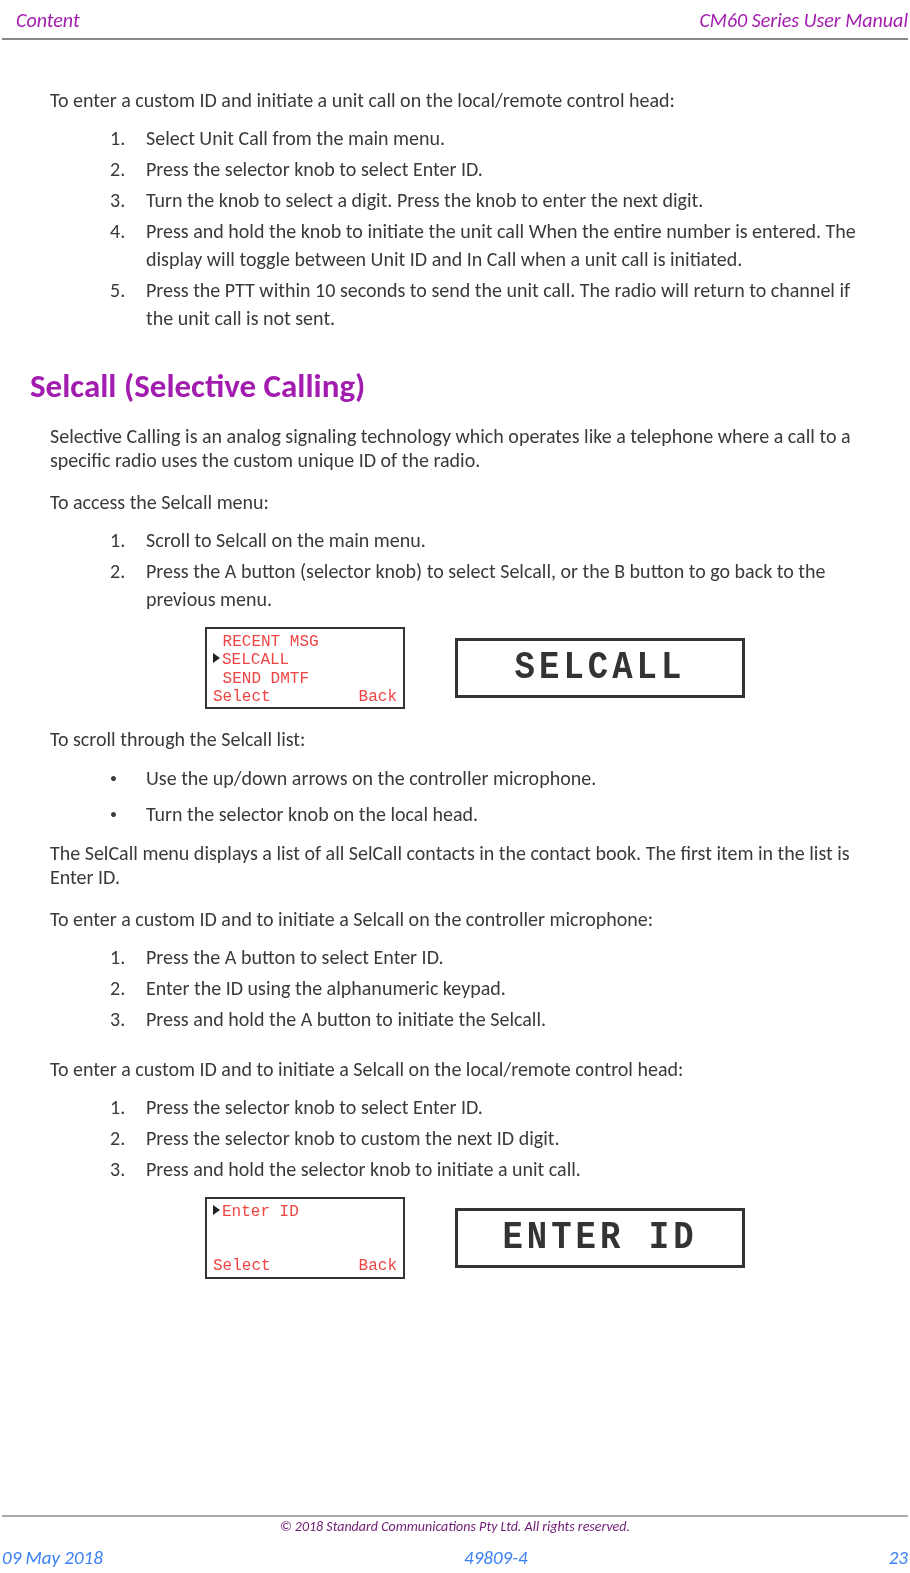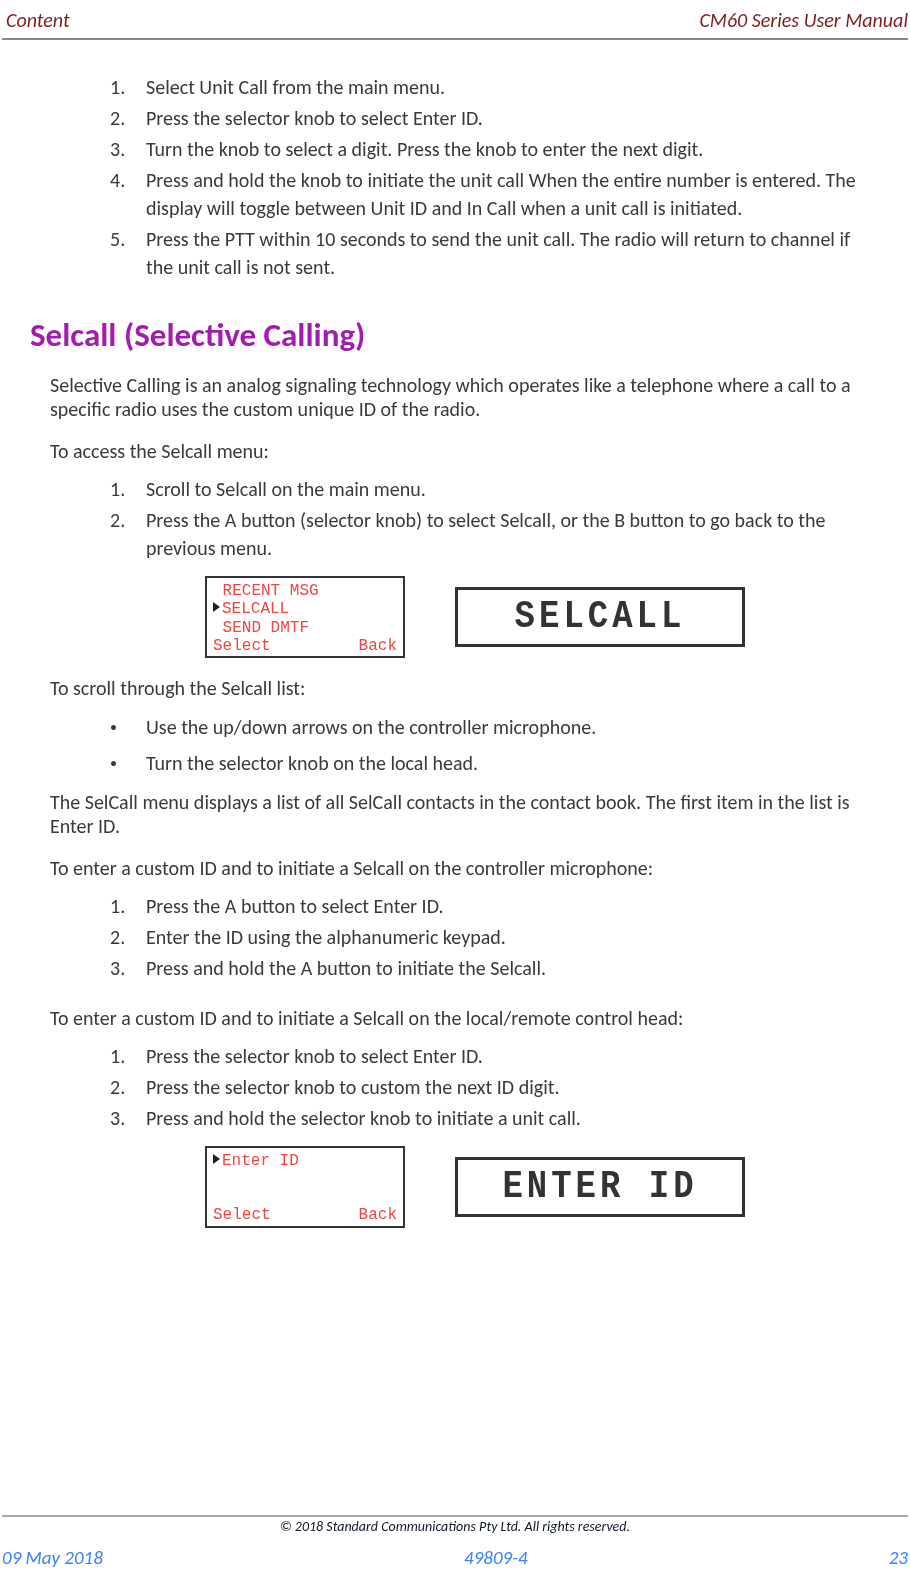--- a/index.html
+++ b/index.html
@@ -1,50 +1,51 @@
 <!DOCTYPE html>
 <html><head>
 <meta charset="utf-8">
 <style>
   * { box-sizing: border-box; margin: 0; padding: 0; }
   html, body { width: 910px; height: 1573px; background: #fff; font-family: Calibri, 'Segoe UI', Arial, sans-serif; color: #3a3a3a; }
   .page { width: 910px; height: 1573px; position: relative; padding: 0; }
-  .header { display: flex; justify-content: space-between; padding: 8px 2px 0 6px; font-style: italic; color: #7f1d1d; font-size: 20px; font-weight: 500; }
+  .header { display: flex; justify-content: space-between; padding: 8px 2px 0 16px; font-style: italic; color: #a21caf; font-size: 20px; font-weight: 500; }
   .header-rule { border: none; border-top: 2px solid #888; margin: 6px 2px 0 2px; }
   .content { padding: 30px 50px 0 50px; }
   .intro { font-size: 20px; margin: 18px 0 12px 0; }
   ol.numlist { list-style: none; padding: 0; margin: 0 0 0 60px; }
   ol.numlist li { display: flex; font-size: 20px; line-height: 1.4; margin: 3px 0; }
   ol.numlist li .num { width: 36px; flex-shrink: 0; }
   ul.bullist { list-style: none; padding: 0; margin: 0 0 0 60px; }
   ul.bullist li { display: flex; font-size: 20px; line-height: 1.5; margin: 6px 0; }
   ul.bullist li .bul { width: 36px; flex-shrink: 0; font-size: 14px; padding-top: 5px; }
   h2.section { font-size: 33px; font-weight: 700; color: #a21caf; margin: 34px 0 18px -20px; }
   .screens { display: flex; gap: 50px; margin: 14px 0 14px 155px; align-items: center; }
   .lcd-box { border: 2px solid #333; width: 200px; height: 82px; font-family: 'Courier New', monospace; font-size: 16px; line-height: 1.15; padding: 4px 6px 2px 6px; display: flex; flex-direction: column; justify-content: space-between; color: #ef4444; }
   .lcd-box .row { white-space: pre; }
   .lcd-box .caret { display: inline-block; width: 0; height: 0; border-top: 5px solid transparent; border-bottom: 5px solid transparent; border-left: 7px solid #222; margin-right: 2px; vertical-align: 1px; }
   .lcd-box .botrow { display: flex; justify-content: space-between; }
   .seg-box { border: 3px solid #333; width: 290px; height: 60px; display: flex; align-items: center; justify-content: center; font-family: 'Courier New', monospace; font-size: 34px; letter-spacing: 4px; color: #333; font-weight: 700; position: relative; }
   .seg-text { font-stretch: expanded; transform: scaleY(1.15); }
   .footer-rule { border: none; border-top: 2px solid #aaa; position: absolute; bottom: 56px; left: 2px; right: 2px; }
-  .copyright { position: absolute; bottom: 38px; width: 100%; text-align: center; font-style: italic; color: #0f172a; font-size: 14px; }
+  .copyright { position: absolute; bottom: 38px; width: 100%; text-align: center; font-style: italic; color: #701a75; font-size: 14px; }
   .footer { position: absolute; bottom: 4px; left: 2px; right: 2px; display: flex; justify-content: space-between; font-style: italic; color: #3b82f6; font-size: 19px; }
 </style>
 </head>
 <body>
 
 <div class="page">
   <div class="header">
     <span>Content</span>
     <span>CM60 Series User Manual</span>
   </div>
   <hr class="header-rule">
 
   <div class="content">
+    <p class="intro">To enter a custom ID and initiate a unit call on the local/remote control head:</p>
     <ol class="numlist">
       <li>
           <span class="num">1.</span>
           <span>Select Unit Call from the main menu.</span>
         </li>
       <li>
           <span class="num">2.</span>
           <span>Press the selector knob to select Enter ID.</span>
         </li>
       <li>

